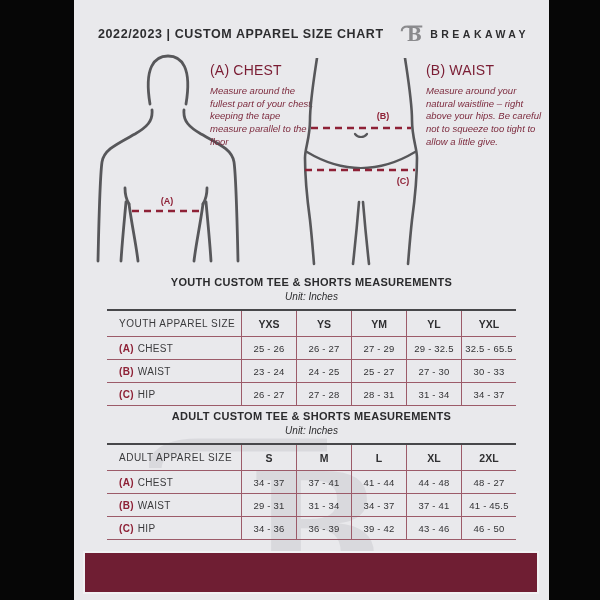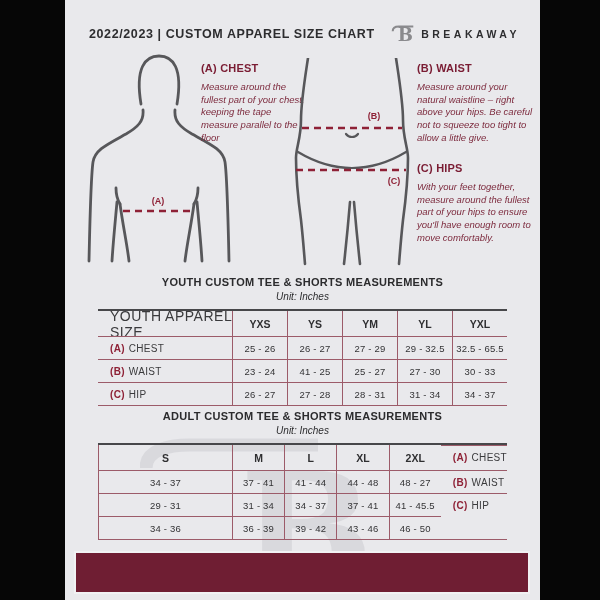--- a/index.html
+++ b/index.html
@@ -8,52 +8,52 @@
     --line:#9c5b69;
     --dark:#2e2e30;
     --fig:#57575a;
     --pagebg:#e9e9ec;
     --gray-logo:#8a8a8d;
     --watermark:#d9d9dd;
   }
   *{margin:0;padding:0;box-sizing:border-box;}
   body{width:600px;height:600px;font-family:"Liberation Sans",sans-serif;}
   .canvas{position:relative;width:600px;height:600px;background:#060606;overflow:hidden;}
-  .page{position:absolute;left:65px;top:0;width:475px;height:600px;background:var(--pagebg);overflow:hidden;}
+  .page{position:absolute;left:74px;top:0;width:475px;height:600px;background:var(--pagebg);overflow:hidden;}
 
   
   .hdr{position:absolute;top:20px;left:24px;right:20px;display:flex;align-items:center;justify-content:space-between;z-index:1;}
   .hdr-title{font-size:12.5px;font-weight:800;letter-spacing:.6px;color:#2d2d2f;white-space:nowrap;}
   .brand{display:flex;align-items:center;gap:6px;}
   .brand-name{font-size:10.5px;font-weight:700;letter-spacing:3.5px;color:#2d2d2f;}
 
   
   .diagram-sec{position:absolute;top:52px;left:0;right:0;height:218px;z-index:1;}
   .fig{position:absolute;}
   .instr{position:absolute;}
-  .instr h3{font-size:11px;font-weight:700;color:#7a1c33;margin-bottom:7px;letter-spacing:.2px;}
+  .instr h3{font-size:14px;font-weight:400;color:#7a1c33;margin-bottom:7px;letter-spacing:.2px;}
   .instr p{font-size:9.5px;font-style:italic;line-height:1.34;color:#7d2b3e;}
   .instr-a{left:136px;top:10px;width:104px;}
   .instr-b{left:352px;top:10px;width:116px;}
   .instr-c{left:352px;top:110px;width:116px;}
 
   
   .tbl-sec{position:absolute;left:0;right:0;z-index:1;}
   .tbl-sec.youth{top:276px;}
   .tbl-sec.adult{top:410px;}
   .tbl-title{text-align:center;font-size:11px;font-weight:800;color:#2b2b2d;letter-spacing:.3px;}
   .tbl-unit{text-align:center;font-size:10px;font-style:italic;color:#2c2c2e;margin-top:3px;}
   .size-table{margin:7px 33px 0;display:grid;grid-template-columns:134px repeat(5,1fr);
     border-top:2px solid #47474a;border-bottom:1px solid var(--line);}
   .cell{display:flex;align-items:center;justify-content:center;height:23px;color:var(--dark);}
   .cell.head{height:25px;}
   .cell.body-row{border-top:1px solid var(--line);}
   .cell.c{border-left:1px solid var(--line);}
   .cell.first{justify-content:flex-start;padding-left:12px;}
-  .head.first{font-size:14px;letter-spacing:.5px;color:#3a3a3c;}
+  .head.first{font-size:10px;letter-spacing:.5px;color:#3a3a3c;}
   .head.size{font-size:10.5px;font-weight:700;color:#2f2f31;}
   .row-label{font-size:10px;letter-spacing:.3px;color:#3a3a3c;}
   .row-label .prefix{font-weight:800;color:var(--maroon-bright);margin-right:4px;}
   .val{font-size:9.5px;letter-spacing:.2px;color:#333335;}
 
   
   .watermark{position:absolute;left:75px;top:424px;z-index:0;}
   .footer-bar{position:absolute;left:11px;top:553px;width:452px;height:39px;background:var(--maroon);
     box-shadow:0 0 0 2px #f1f1f3;z-index:2;}
 
@@ -118,24 +118,20 @@
           <path d="M8 112 L118 112" stroke="#8e2136" stroke-width="2.4" stroke-dasharray="7 5"></path>
           <text class="diag-label" x="106" y="126" text-anchor="middle">(C)</text>
         </svg>
       </div>
 
       <div class="instr instr-b">
         <h3>(B) WAIST</h3>
         <p>Measure around your natural waistline – right above your hips. Be careful not to squeeze too tight to allow a little give.</p>
       </div>
 
-      <div class="instr instr-c">
-        <h3>(C) HIPS</h3>
-        <p>With your feet together, measure around the fullest part of your hips to ensure you'll have enough room to move comfortably.</p>
-      </div>
     </div>
 
     <div class="watermark">
       <svg width="280" height="172" viewBox="0 0 280 172">
         <path d="M6 44 C6 26 28 21 50 21 L178 21" stroke="#d9d9dd" stroke-width="13" fill="none"></path>
         <text x="100" y="162" font-family="DejaVu Serif, serif" font-weight="bold" font-size="158" fill="#d9d9dd">B</text>
       </svg>
     </div>
 
     <div class="tbl-sec youth">
@@ -157,41 +153,42 @@
         <div class="cell body-row c val">26 - 27</div>
         <div class="cell body-row c val">27 - 29</div>
         <div class="cell body-row c val">29 - 32.5</div>
         <div class="cell body-row c val">32.5 - 65.5</div>
 
         <div class="cell body-row first row-label">
           <span class="prefix">(B)</span>
           <span>WAIST</span>
         </div>
         <div class="cell body-row c val">23 - 24</div>
-        <div class="cell body-row c val">41 - 25</div>
+        <div class="cell body-row c val">24 - 25</div>
         <div class="cell body-row c val">25 - 27</div>
         <div class="cell body-row c val">27 - 30</div>
         <div class="cell body-row c val">30 - 33</div>
 
         <div class="cell body-row first row-label">
           <span class="prefix">(C)</span>
           <span>HIP</span>
         </div>
         <div class="cell body-row c val">26 - 27</div>
         <div class="cell body-row c val">27 - 28</div>
         <div class="cell body-row c val">28 - 31</div>
         <div class="cell body-row c val">31 - 34</div>
         <div class="cell body-row c val">34 - 37</div>
       </div>
     </div>
 
     <div class="tbl-sec adult">
       <div class="tbl-title">ADULT CUSTOM TEE &amp; SHORTS MEASUREMENTS</div>
       <div class="tbl-unit">Unit: Inches</div>
       <div class="size-table">
+        <div class="cell head first">ADULT APPAREL SIZE</div>
         <div class="cell head size c">S</div>
         <div class="cell head size c">M</div>
         <div class="cell head size c">L</div>
         <div class="cell head size c">XL</div>
         <div class="cell head size c">2XL</div>
 
         <div class="cell body-row first row-label">
           <span class="prefix">(A)</span>
           <span>CHEST</span>
         </div>

